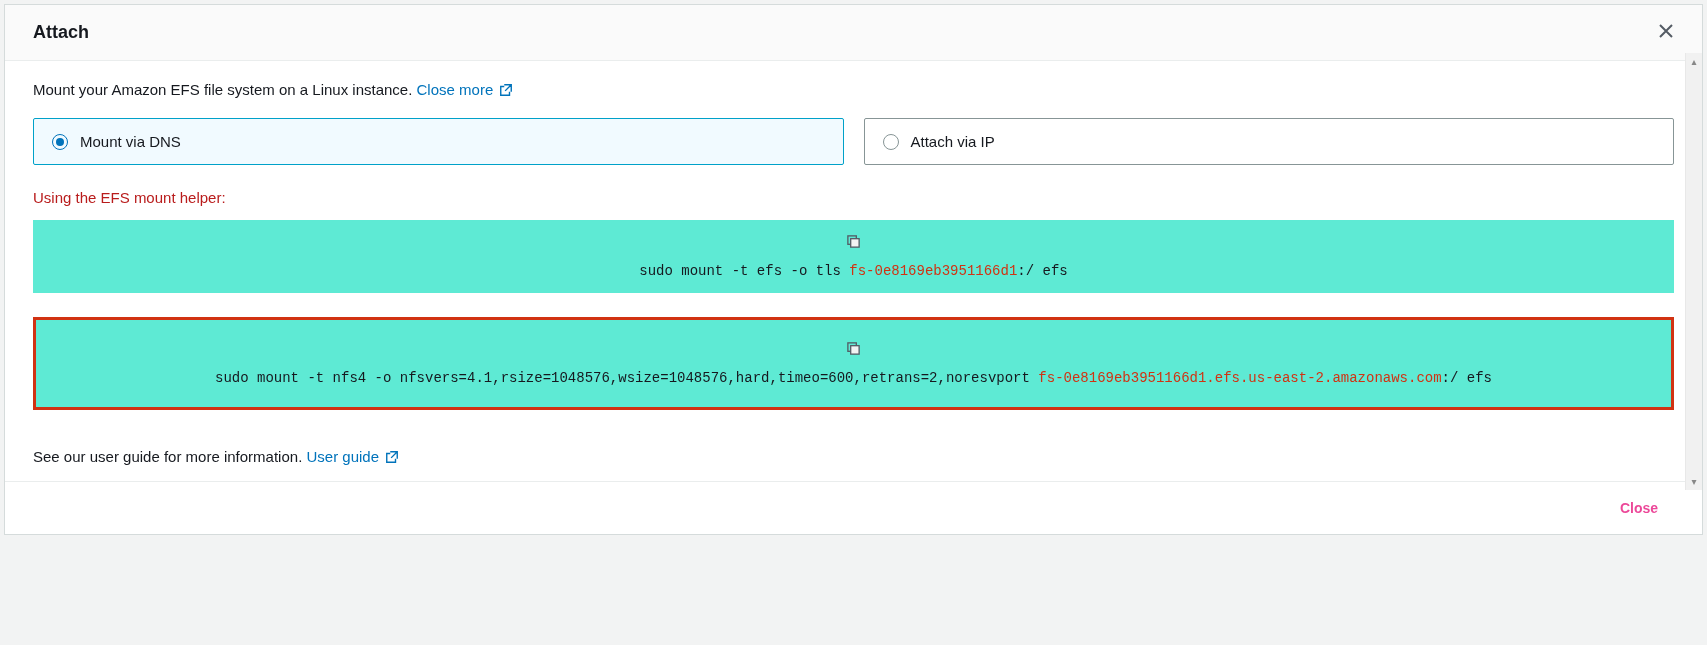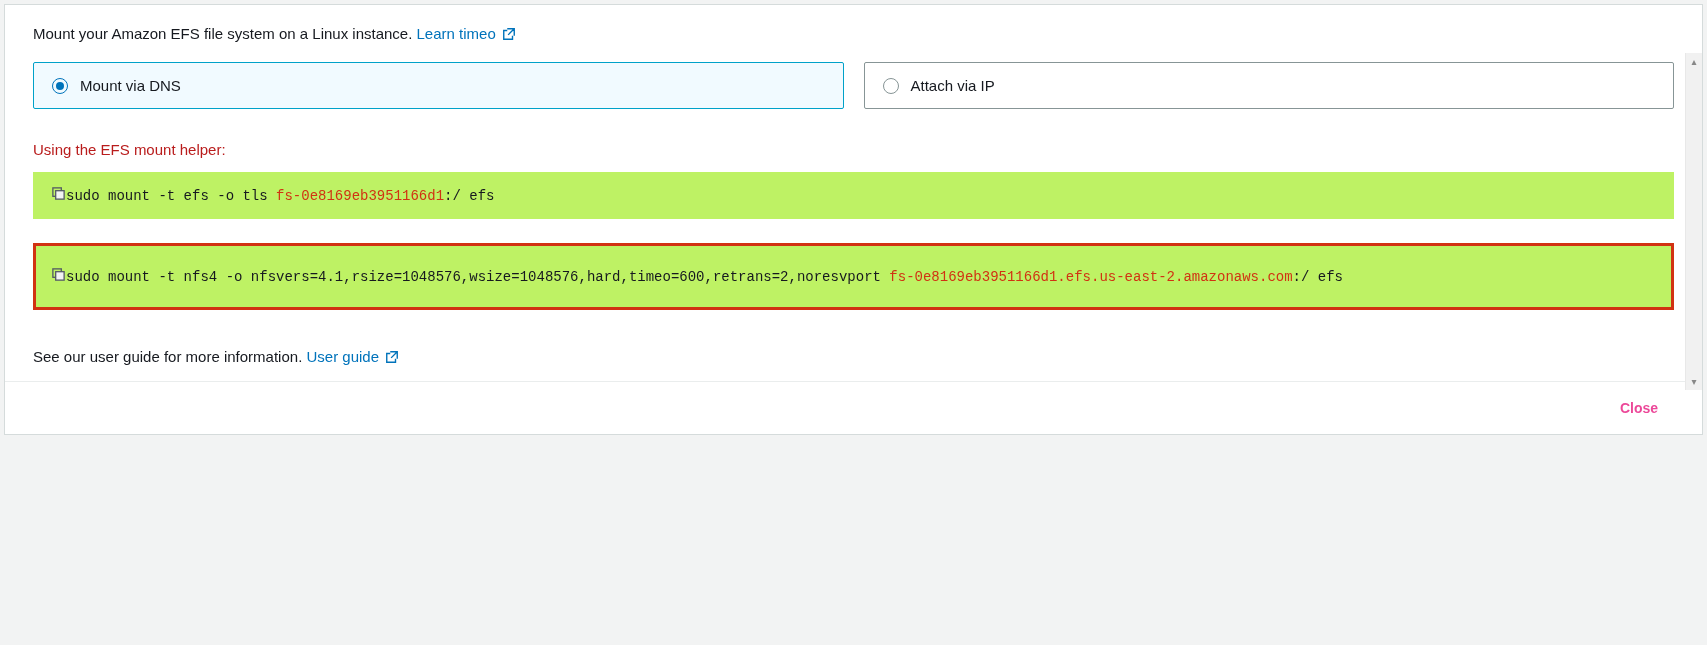--- a/index.html
+++ b/index.html
@@ -5,51 +5,59 @@
 * { box-sizing: border-box; margin: 0; padding: 0; }
 body { font-family: "Amazon Ember", "Helvetica Neue", Arial, sans-serif; background: #f2f3f3; color: #16191f; font-size: 14px; }
 .modal { background: #fff; border: 1px solid #d5dbdb; margin: 4px; position: relative; }
 .modal-header { display: flex; align-items: center; justify-content: space-between; padding: 12px 20px 12px 28px; border-bottom: 1px solid #eaeded; background: #fafafa; }
 .modal-title { font-size: 18px; font-weight: 700; color: #16191f; }
 .close-x { cursor: pointer; font-size: 20px; color: #545b64; padding: 4px 8px; }
 .modal-body { padding: 20px 28px 8px 28px; overflow-y: auto; max-height: 460px; }
 .intro { font-size: 15px; color: #16191f; margin-bottom: 20px; }
 .link { color: #0073bb; text-decoration: none; }
 .ext-icon { display: inline-block; width: 14px; height: 14px; vertical-align: -2px; margin-left: 2px; }
-.radio-row { display: flex; gap: 20px; margin-bottom: 32px; }
+.radio-row { display: flex; gap: 20px; margin-bottom: 24px; }
 .radio-card { flex: 1; border: 1px solid #879596; border-radius: 2px; padding: 14px 18px; display: flex; align-items: center; gap: 12px; cursor: pointer; background: #fff; }
 .radio-card.selected { border: 1px solid #00a1c9; background: #f1faff; }
 .radio-dot { width: 16px; height: 16px; border: 1px solid #879596; border-radius: 50%; display: inline-flex; align-items: center; justify-content: center; flex-shrink: 0; }
 .radio-card.selected .radio-dot { border-color: #0073bb; }
 .radio-dot-inner { width: 8px; height: 8px; border-radius: 50%; background: #0073bb; display: none; }
 .radio-card.selected .radio-dot-inner { display: block; }
 .radio-label { font-size: 15px; color: #16191f; }
 .section-label { font-size: 15px; color: #b91c1c; margin-bottom: 14px; }
-.code-block { background: #bef264; padding: 14px 18px; font-family: Monaco, Consolas, "Courier New", monospace; font-size: 14px; color: #16191f; display: flex; align-items: center; margin-bottom: 24px; white-space: nowrap; overflow-x: auto; }
+.code-block { background: #5eead4; padding: 14px 18px; font-family: Monaco, Consolas, "Courier New", monospace; font-size: 14px; color: #16191f; display: flex; align-items: center; gap: 10px; margin-bottom: 24px; white-space: nowrap; overflow-x: auto; flex-direction: column; }
 .code-block.highlighted { border: 3px solid #d13212; padding: 21px 15px; }
 .copy-icon { cursor: pointer; flex-shrink: 0; }
 .fs-id { color: #d13212; }
 .footer-text { font-size: 15px; color: #16191f; margin-bottom: 8px; margin-top: 38px; }
 .modal-footer { border-top: 1px solid #eaeded; padding: 10px 24px; text-align: right; }
 .btn-close { background: #fff; border: none; color: #ec4899; font-weight: 700; font-size: 14px; padding: 8px 20px; cursor: pointer; }
 .scrollbar-track { position: absolute; right: 0; top: 48px; bottom: 44px; width: 17px; background: #f1f1f1; border-left: 1px solid #e8e8e8; }
 .scroll-arrow { height: 17px; display: flex; align-items: center; justify-content: center; color: #888; font-size: 10px; }
 .behind-btn { position: absolute; right: 10px; top: 34px; background: #ff9900; color: #fff; padding: 6px 10px; font-size: 13px; border-radius: 2px; z-index: -1; }
 </style>
 </head>
 <body>
 
 <div class="modal">
   <div class="behind-btn">ch</div>
 
+  <div class="modal-header">
+    <div class="modal-title">Attach</div>
+    <div class="close-x">
+      <svg width="16" height="16" viewBox="0 0 16 16">
+          <path d="M2 2 L14 14 M14 2 L2 14" stroke="#545b64" stroke-width="2" fill="none"></path>
+        </svg>
+    </div>
+  </div>
 
   <div class="modal-body">
     <p class="intro">
       <span>Mount your Amazon EFS file system on a Linux instance. </span>
-      <a class="link"><span>Learn timeo</span>
+      <a class="link"><span>Close more</span>
         <svg class="ext-icon" viewBox="0 0 16 16">
             <path d="M6 2h8v8M14 2L7 9M12 10v4H2V4h4" stroke="#0073bb" stroke-width="1.6" fill="none"></path>
           </svg>
       </a>
     </p>
 
     <div class="radio-row">
       <div class="radio-card selected">
         <span class="radio-dot">
             <span class="radio-dot-inner"></span>

